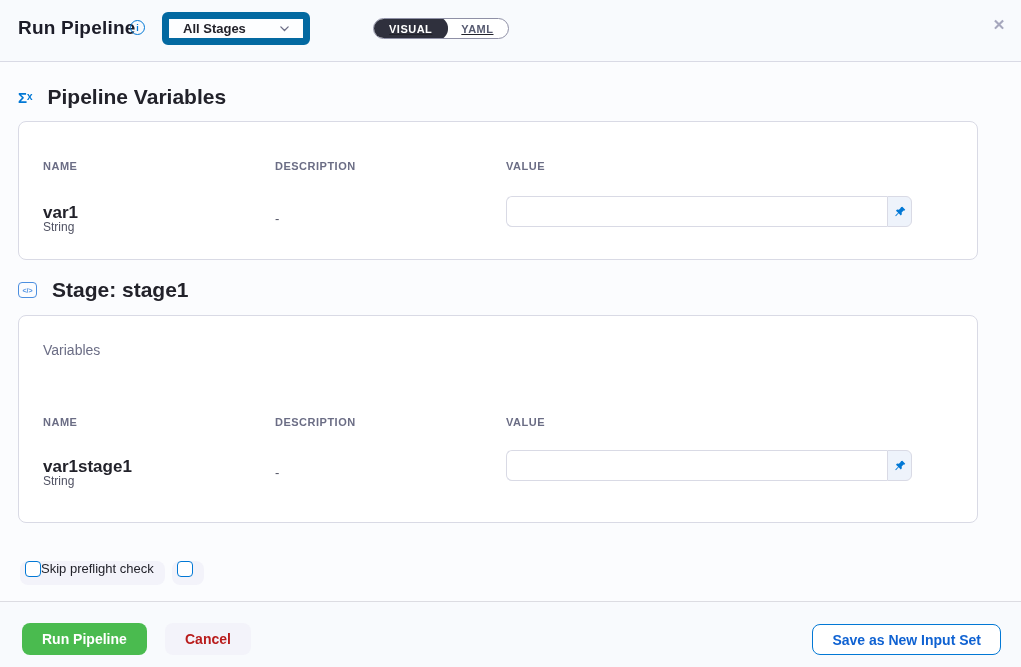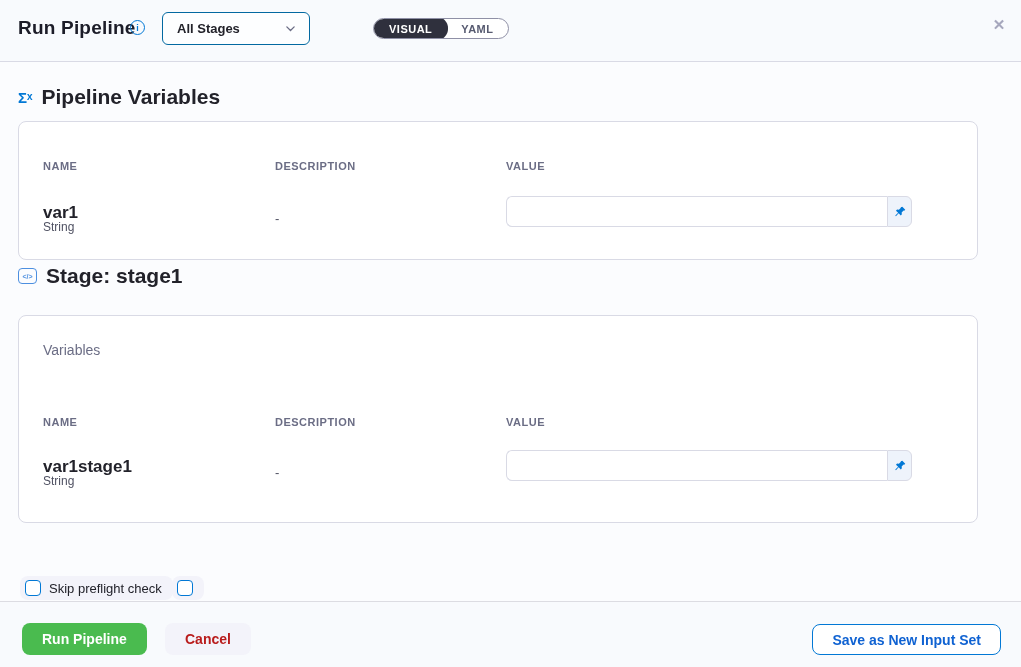--- a/index.html
+++ b/index.html
@@ -19,47 +19,47 @@
     position: absolute; left: 18px; top: 17px;
     font-size: 19px; font-weight: 700; color: #1c1c28; letter-spacing: .2px;
   }
   .info-icon {
     position: absolute; left: 130px; top: 20px; width: 15px; height: 15px;
     border: 1.5px solid #0278d5; border-radius: 50%; color: #0278d5;
     font-size: 9px; font-weight: 700; display: flex; align-items: center; justify-content: center;
   }
   .stage-select {
     position: absolute; left: 162px; top: 12px; width: 148px; height: 33px;
-    background: #fdfeff; border: 1px solid #0369a1; border-radius: 6px;
+    background: #fdfeff; border: 7px solid #0369a1; border-radius: 6px;
     display: flex; align-items: center; padding: 0 12px 0 14px; cursor: pointer;
   }
   .stage-select-label { flex: 1; font-size: 13px; font-weight: 600; color: #22222a; }
   .mode-toggle {
     position: absolute; left: 373px; top: 18px; height: 21px;
     display: flex; align-items: center; background: #ffffff;
-    border: 1px solid #8f90a6; border-radius: 11px; overflow: hidden;
+    border: 1px solid #8f90a6; border-radius: 11px; overflow: hidden; text-decoration: underline;
   }
   .mode-seg {
     height: 21px; display: flex; align-items: center; justify-content: center;
     font-size: 11px; font-weight: 700; letter-spacing: .5px; cursor: pointer;
     padding: 0 14px; color: #565a70;
   }
   .mode-seg.active {
     background: #2f303d; color: #ffffff; border-radius: 11px; margin: -1px; height: 23px;
     padding: 0 16px;
   }
   .close-icon {
     position: absolute; right: 12px; top: 15px; width: 20px; height: 20px;
     display: flex; align-items: center; justify-content: center;
     color: #a6a7bd; font-size: 15px; font-weight: 700; cursor: pointer;
   }
 
   
   .section-heading {
-    position: absolute; left: 18px; display: flex; align-items: center; gap: 9px;
+    position: absolute; left: 18px; display: flex; align-items: center; gap: 15px;
   }
   .section-heading .txt { font-size: 21px; font-weight: 700; color: #22222a; }
   .sigma-icon { color: #0278d5; font-size: 15px; font-weight: 700; line-height: 1; }
   .stage-icon {
     width: 19px; height: 16px; border: 1.5px solid #4c8fe0; border-radius: 4px;
     color: #4c8fe0; font-size: 7px; font-weight: 700;
     display: flex; align-items: center; justify-content: center; letter-spacing: 0;
   }
 
   
@@ -92,22 +92,22 @@
     padding: 0 10px;
   }
   .pin-btn {
     width: 25px; height: 31px; background: #eef3fb; border: 1px solid #d9dae5;
     border-radius: 0 6px 6px 0; display: flex; align-items: center; justify-content: center;
     cursor: pointer;
   }
 
   
   .option-chip {
-    position: absolute; top: 561px; height: 24px; display: flex; align-items: center; gap: 8px;
-    background: #f3f3fa; border-radius: 8px; padding: 0 11px 0 5px; cursor: pointer; margin-top: 15px;
+    position: absolute; top: 561px; height: 24px; display: flex; align-items: flex-start; 
+    background: #f3f3fa; border-radius: 8px; padding: 0 11px 0 5px; cursor: pointer;
   }
   .checkbox {
     width: 16px; height: 16px; background: #ffffff; border: 1.5px solid #0278d5;
     border-radius: 4px; cursor: pointer;
   }
   .option-label { font-size: 13px; color: #22222a; }
 
   
   .footer {
     position: absolute; top: 601px; left: 0; width: 1021px; height: 66px;
@@ -171,21 +171,21 @@
       <div class="pin-btn">
         <span style="display:flex; transform: rotate(0deg);">
           <svg width="14" height="14" viewBox="0 0 24 24" fill="#0278d5">
               <path d="M16 3l5 5-1.8 1.8-1-.3-3.4 3.4.4 3.1-1.8 1.8-3.7-3.7L5 19.2l-1.1-1.1 4.9-4.7-3.7-3.7L7 7.8l3.1.4 3.4-3.4-.3-1z"></path>
             </svg>
         </span>
       </div>
     </div>
   </div>
 
-  <div class="section-heading" style="top: 264px;">
+  <div class="section-heading" style="top: 278px;">
     <span class="stage-icon">&lt;/&gt;</span>
     <span class="txt">Stage: stage1</span>
   </div>
 
   <div class="card card2">
     <div class="panel-title">Variables</div>
 
     <div class="col-header col-name" style="top: 100px;">NAME</div>
     <div class="col-header col-desc" style="top: 100px;">DESCRIPTION</div>
     <div class="col-header col-value" style="top: 100px;">VALUE</div>

